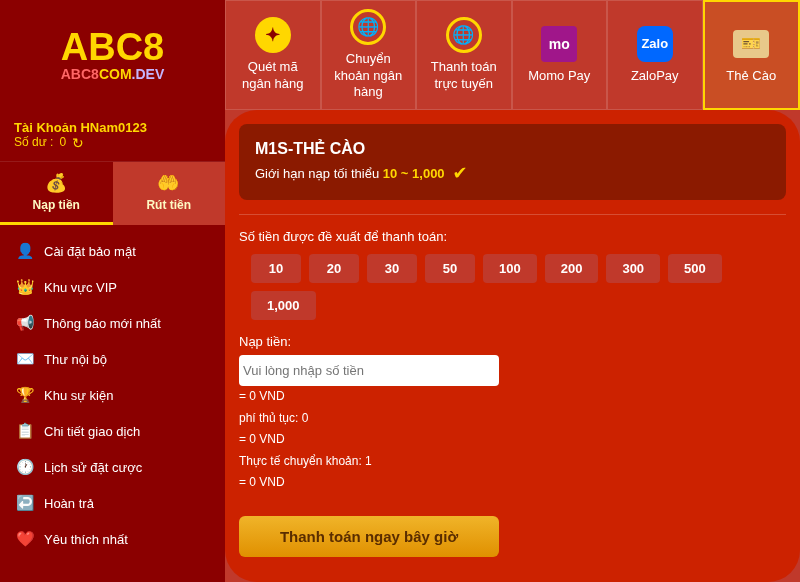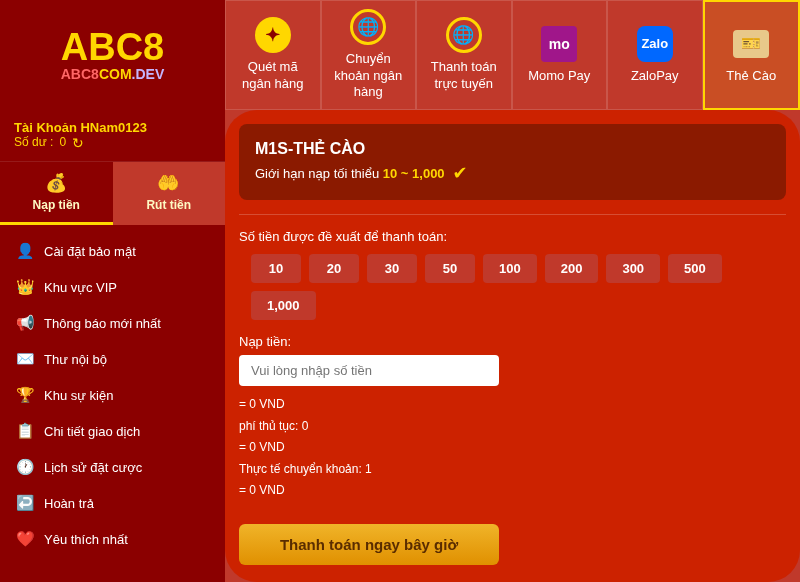--- a/index.html
+++ b/index.html
@@ -54,23 +54,23 @@
     .card-subtitle-text { color: #FFD700; font-size: 13px; }
     .card-subtitle-text span { color: white; }
     .check-icon { color: #FFD700; font-size: 18px; }
 
     .section-label { color: white; font-size: 13px; margin-bottom: 10px; margin-top: 14px; }
 
     .amount-grid { display: flex; flex-wrap: wrap; gap: 8px; margin-bottom: 14px; margin-left: 12px; }
     .amount-btn { background: #c0392b; color: white; border: none; border-radius: 4px; padding: 7px 16px; font-size: 13px; font-weight: bold; cursor: pointer; min-width: 50px; text-align: center; }
 
     .nap-label { color: white; font-size: 13px; margin-bottom: 6px; }
-    .nap-input { width: 260px; padding: 8px 12px; border: none; border-radius: 4px; font-size: 13px; outline: none; }
-
-    .calc-info { color: white; font-size: 12px; margin-top: 8px; line-height: 1.8; }
+    .nap-input { width: 260px; padding: 8px 4px; border: none; border-radius: 4px; font-size: 13px; outline: none; }
+
+    .calc-info { color: white; font-size: 12px; line-height: 1.8; }
 
     .divider { border: none; border-top: 1px solid rgba(255,255,255,0.2); margin: 14px 0; }
 
     .pay-btn { background: linear-gradient(to bottom, #f0b429, #e09000); color: #5a2d00; border: none; border-radius: 6px; padding: 12px 30px; font-size: 15px; font-weight: bold; cursor: pointer; width: 260px; margin-top: 8px; }
   </style>
 </head>
 <body>
 
 <div class="app-container">
 

